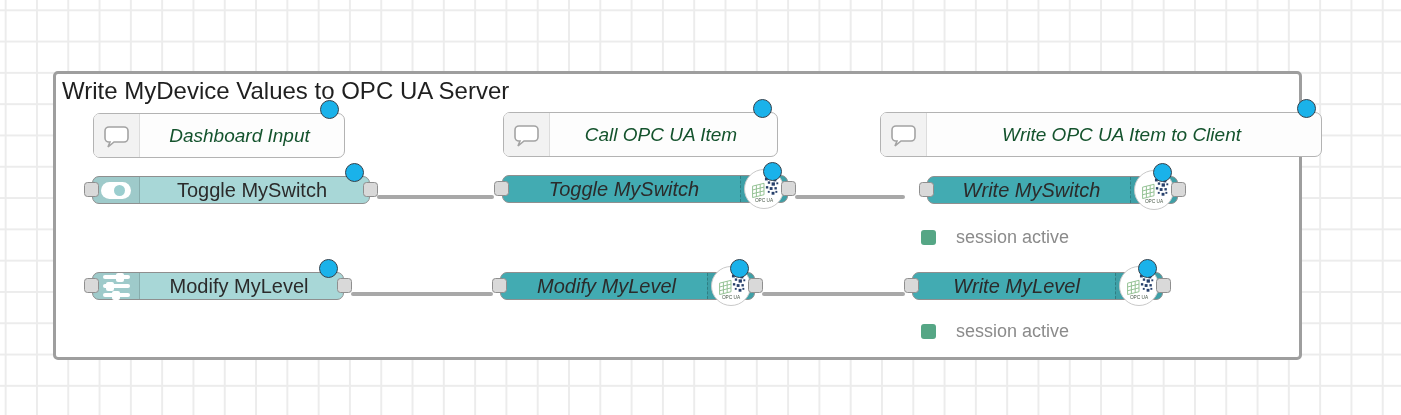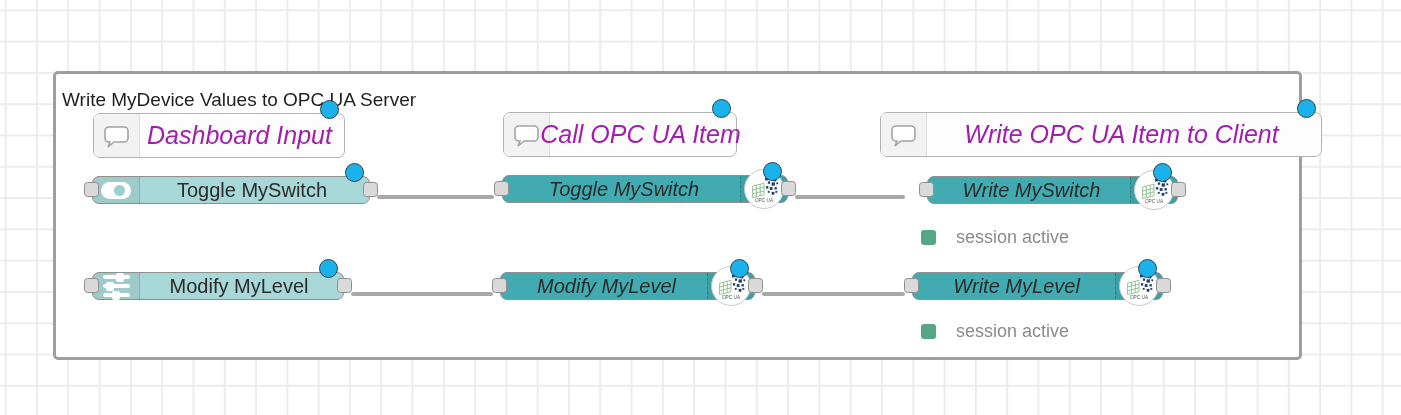--- a/index.html
+++ b/index.html
@@ -17,48 +17,48 @@
     overflow:hidden;
   }
 
   
   .group{
     position:absolute;left:53px;top:71px;width:1243px;height:283px;
     background:#ffffff;border:3px solid #9e9e9e;border-radius:5px;
   }
   .group-title{
     position:absolute;left:6px;top:3px;
-    font-size:19px;color:#1f1f1f;white-space:nowrap;margin-top:12px;
+    font-size:24px;color:#1f1f1f;white-space:nowrap;
   }
 
   
   .wire{position:absolute;height:4px;background:var(--wire);border-radius:2px;}
   #w1{left:377px;top:195px;width:117px;}
   #w2{left:795px;top:195px;width:110px;}
   #w3{left:351px;top:292px;width:142px;}
   #w4{left:762px;top:292px;width:143px;}
 
   
   .comment{
     position:absolute;height:45px;background:#fdfdfd;
     border:1.5px solid #b3b3b3;border-radius:7px;box-sizing:border-box;
   }
   #c1{left:93px;top:113px;width:252px;}
-  #c2{left:503px;top:112px;width:234px;}
+  #c2{left:503px;top:112px;width:275px;}
   #c3{left:880px;top:112px;width:442px;}
   .c-iconbox{
     position:absolute;left:0;top:0;bottom:0;width:45px;
     background:#f2f2f2;border-right:1px solid #dcdcdc;
     border-radius:5px 0 0 5px;
     display:flex;align-items:center;justify-content:center;
   }
   .c-label{
     position:absolute;left:45px;right:4px;top:0;bottom:0;
     display:flex;align-items:center;justify-content:center;
-    font-style:italic;font-size:25px;color:#a21caf;white-space:nowrap;
+    font-style:italic;font-size:19px;color:#14532d;white-space:nowrap;
   }
 
   
   .node{
     position:absolute;height:28px;border-radius:7px;box-sizing:border-box;
     border:1.5px solid #8f8f8f;
   }
   .node.light{background:var(--lightteal);}
   .node.teal{background:var(--teal);}
   #n1{left:92px;top:176px;width:278px;}

